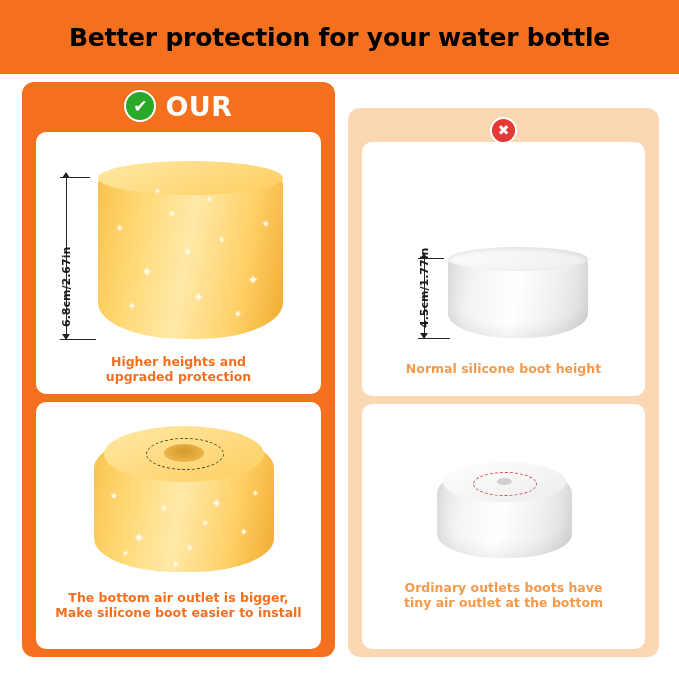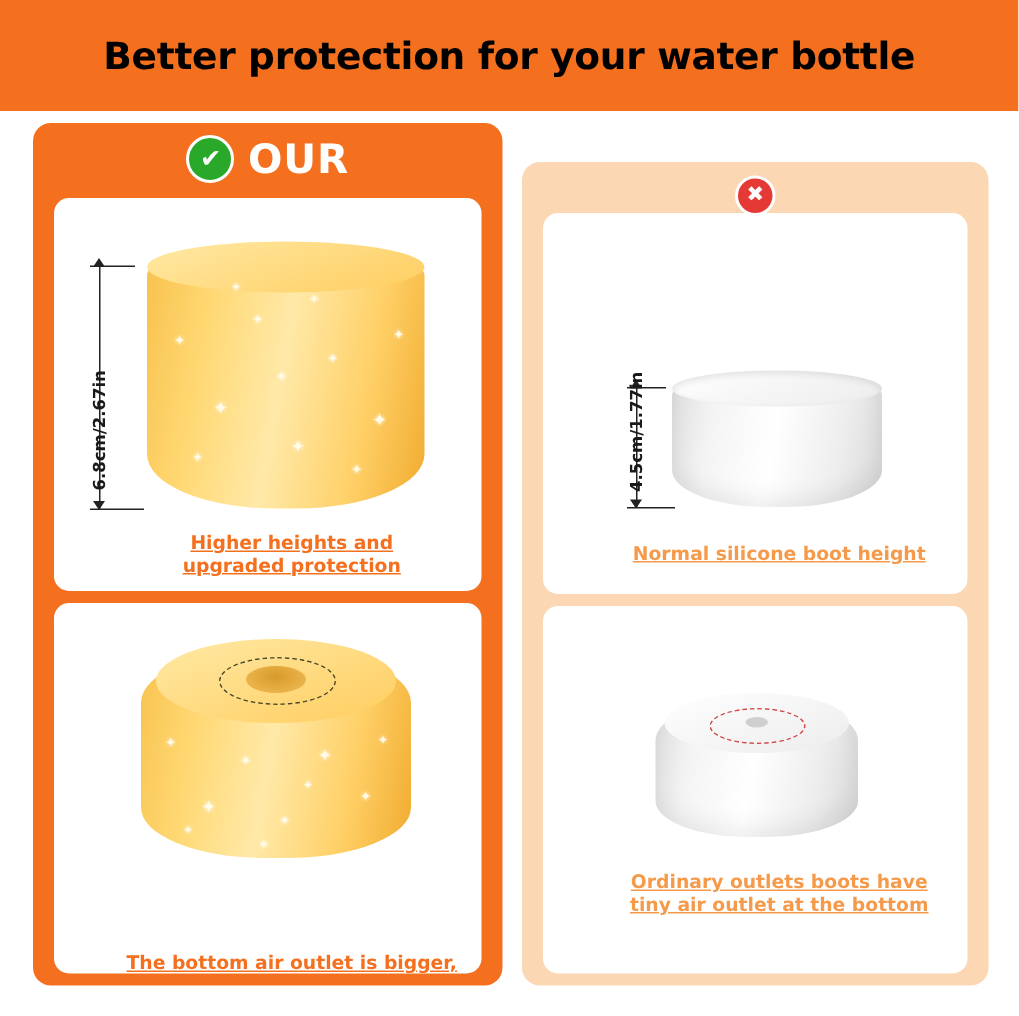--- a/index.html
+++ b/index.html
@@ -56,22 +56,22 @@
   .panel-other .badge{width:23px;height:23px;font-size:14px;}
 
   
   .card{position:absolute;background:#ffffff;border-radius:10px;overflow:hidden;}
   .card-our-1{left:36px;top:132px;width:285px;height:262px;}
   .card-our-2{left:36px;top:402px;width:285px;height:247px;}
   .card-other-1{left:362px;top:142px;width:283px;height:254px;}
   .card-other-2{left:362px;top:404px;width:283px;height:245px;}
 
   .caption{
-    position:absolute;left:16px;width:100%;text-align:center;
-    font-size:12.5px;font-weight:bold;line-height:15px;text-decoration:underline;
+    position:absolute;left:0;width:100%;text-align:center;
+    font-size:12.5px;font-weight:bold;line-height:15px;
   }
   .caption-our{color:#f4701f;}
   .caption-other{color:#f59a4a;}
 
   
   .boot{position:absolute;}
 
   .boot-body{
     position:absolute;left:0;top:0;width:100%;height:100%;
     border-radius:50% / 18%;
@@ -169,21 +169,22 @@
       <span class="sparkle" style="left:40px;top:100px;font-size:12px;">✦</span>
       <span class="sparkle" style="left:66px;top:72px;">✦</span>
       <span class="sparkle" style="left:92px;top:112px;">✦</span>
       <span class="sparkle" style="left:118px;top:66px;font-size:11px;">✦</span>
       <span class="sparkle" style="left:146px;top:96px;">✦</span>
       <span class="sparkle" style="left:28px;top:118px;font-size:8px;">✦</span>
       <span class="sparkle" style="left:158px;top:58px;font-size:8px;">✦</span>
       <span class="sparkle" style="left:78px;top:128px;">✦</span>
       <span class="sparkle" style="left:108px;top:88px;font-size:8px;">✦</span>
     </div>
-    <div class="caption caption-our" style="top:188px;margin-top:44px;">The bottom air outlet is bigger,</div>
+    <div class="caption caption-our" style="top:188px;">The bottom air outlet is bigger,</div>
+    <div class="caption caption-our" style="top:203px;">Make silicone boot easier to install</div>
   </div>
 
   <div class="panel panel-other">
     <div class="panel-head">
       <div class="badge badge-x">✖</div>
     </div>
   </div>
 
   <div class="card card-other-1">
     <div class="boot" style="left:86px;top:114px;width:140px;height:82px;">

